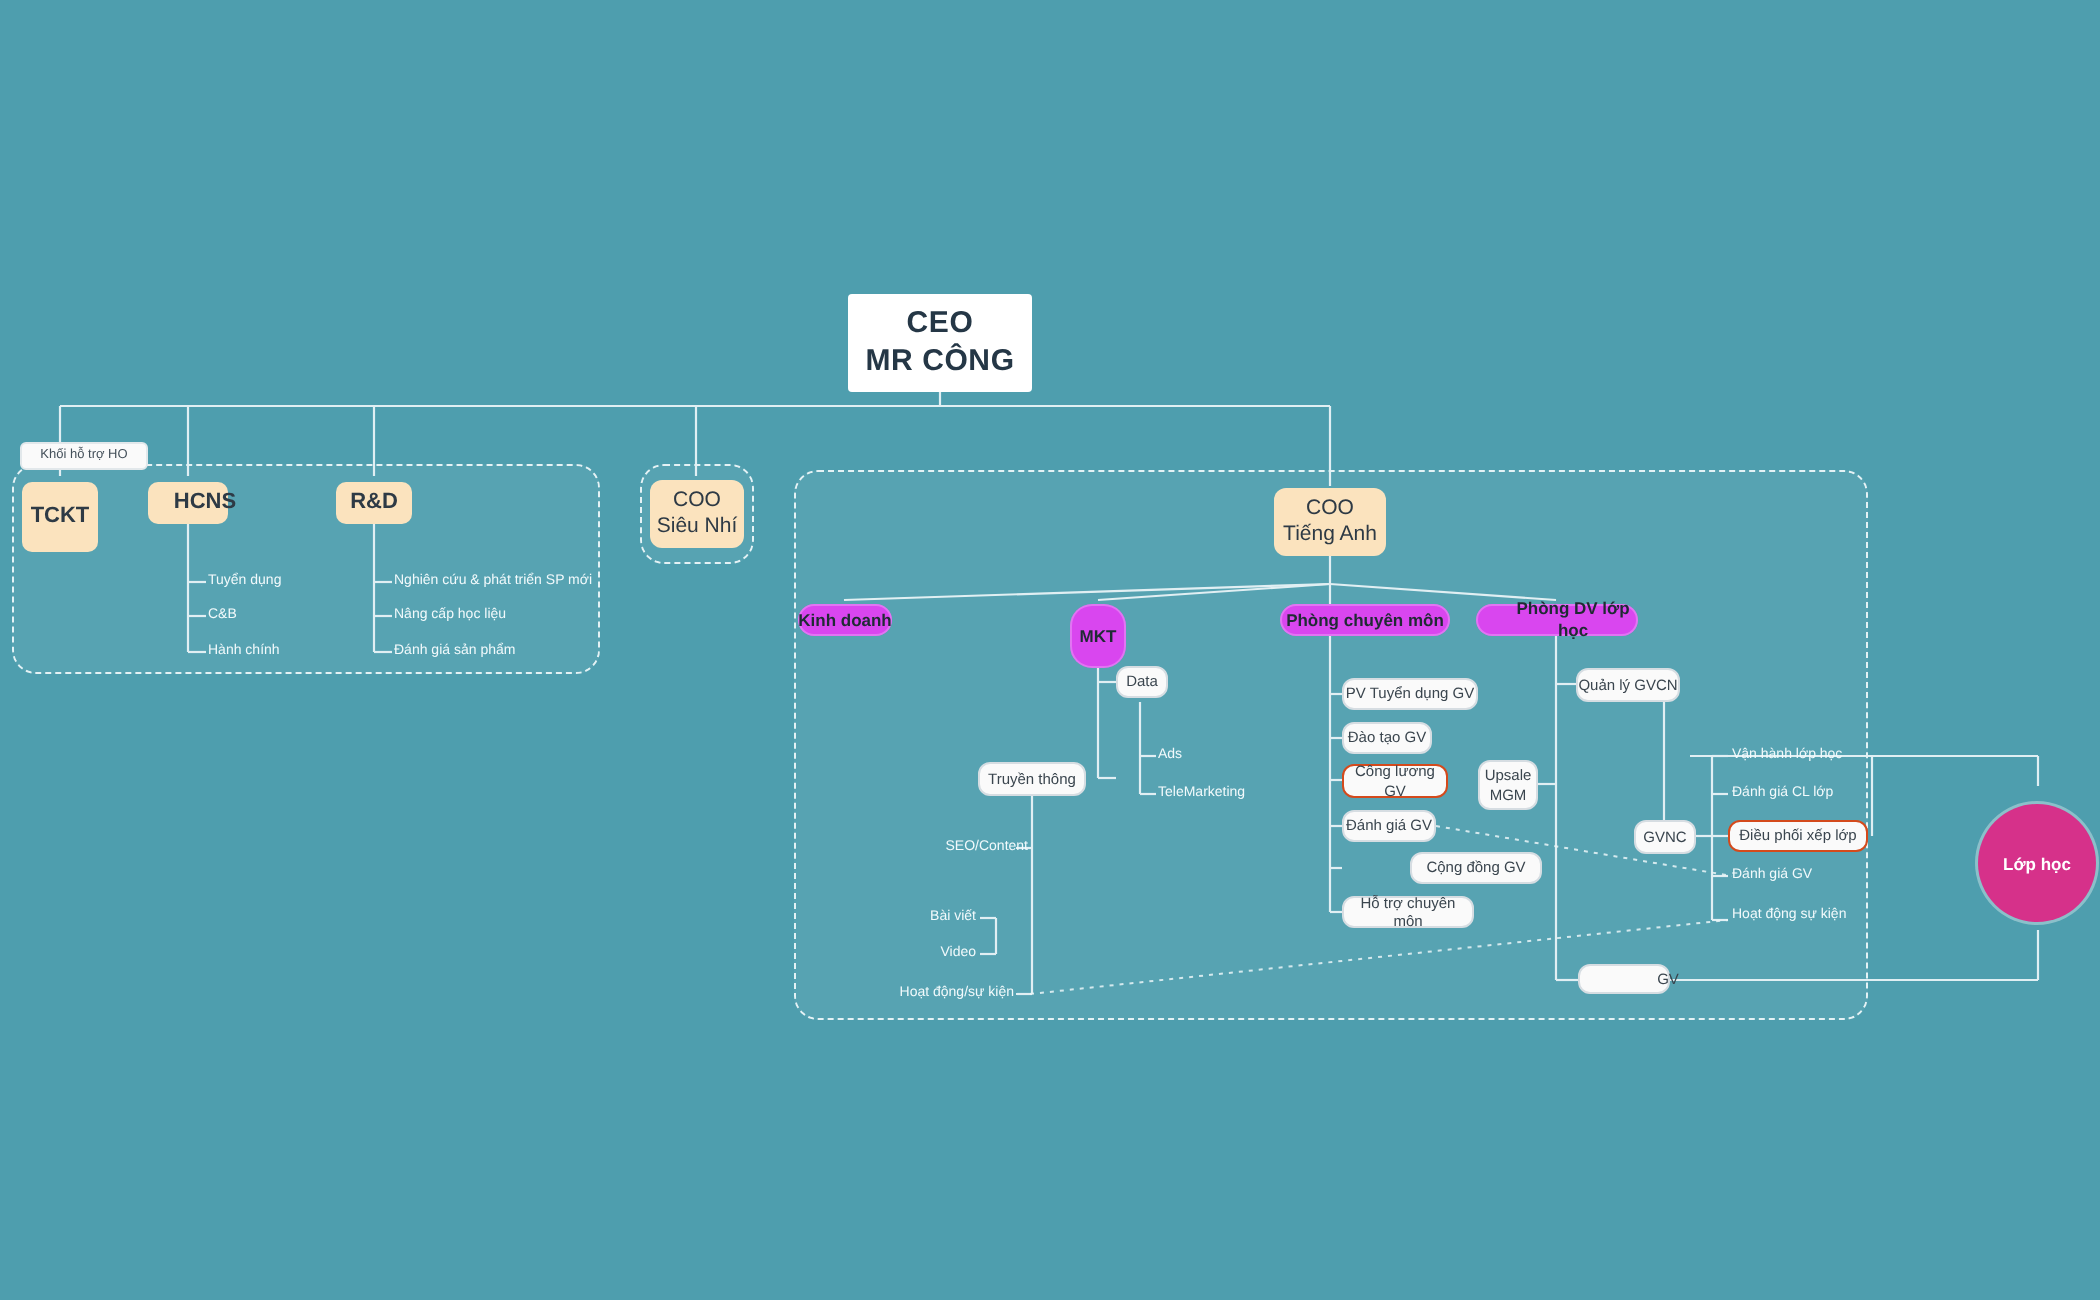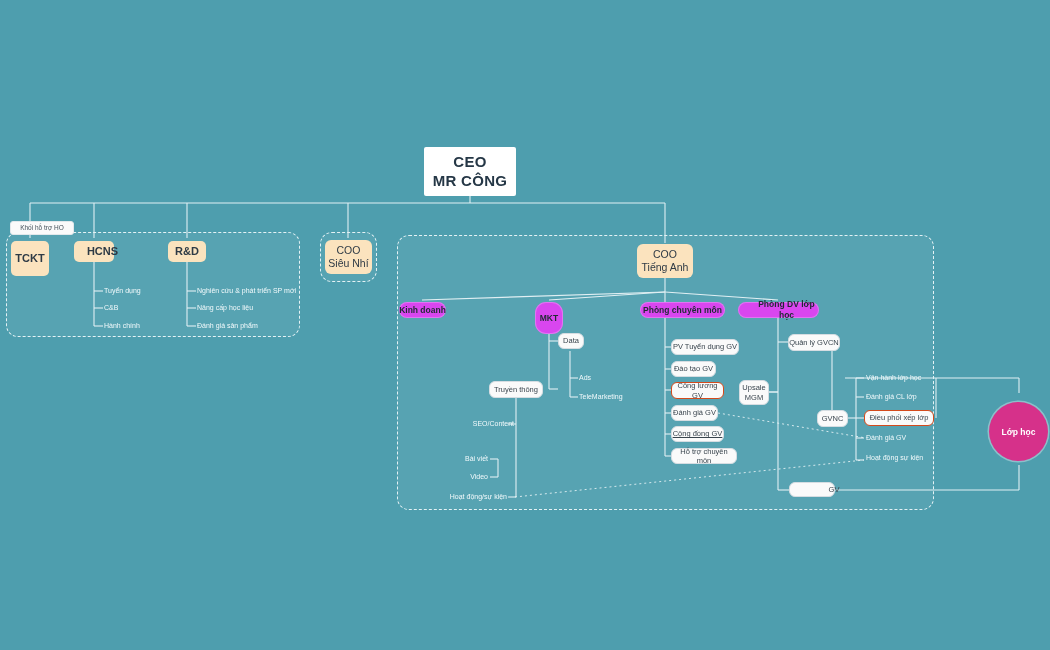--- a/index.html
+++ b/index.html
@@ -206,21 +206,21 @@
   <div class="node wbox" style="left:489px;top:381px;width:54px;height:17px;">Truyền thông</div>
   <div class="node tleaf" style="left:462px;top:418px;width:52px;height:12px;justify-content:flex-end;">SEO/Content</div>
   <div class="node tleaf" style="left:450px;top:453px;width:38px;height:12px;justify-content:flex-end;">Bài viết</div>
   <div class="node tleaf" style="left:450px;top:471px;width:38px;height:12px;justify-content:flex-end;">Video</div>
   <div class="node tleaf" style="left:441px;top:491px;width:66px;height:12px;justify-content:flex-end;">Hoạt động/sự kiện</div>
 
   <div class="node wbox" style="left:671px;top:339px;width:68px;height:16px;">PV Tuyển dụng GV</div>
   <div class="node wbox" style="left:671px;top:361px;width:45px;height:16px;">Đào tạo GV</div>
   <div class="node wbox red" style="left:671px;top:382px;width:53px;height:17px;">Công lương GV</div>
   <div class="node wbox" style="left:671px;top:405px;width:47px;height:16px;">Đánh giá GV</div>
-  <div class="node wbox" style="left:671px;top:426px;width:53px;height:16px;text-decoration:underline;">Cộng đồng GV</div>
+  <div class="node wbox" style="left:705px;top:426px;width:66px;height:16px;">Cộng đồng GV</div>
   <div class="node wbox" style="left:671px;top:448px;width:66px;height:16px;">Hỗ trợ chuyên môn</div>
 
   <div class="node wbox multi" style="left:739px;top:380px;width:30px;height:25px;">
     <span>Upsale</span>
     <span>MGM</span>
   </div>
 
   <div class="node wbox" style="left:788px;top:334px;width:52px;height:17px;">Quản lý GVCN</div>
   <div class="node wbox" style="left:817px;top:410px;width:31px;height:17px;">GVNC</div>
   <div class="node wbox" style="left:789px;top:482px;width:17px;height:15px;padding-left:44px;">GV</div>

